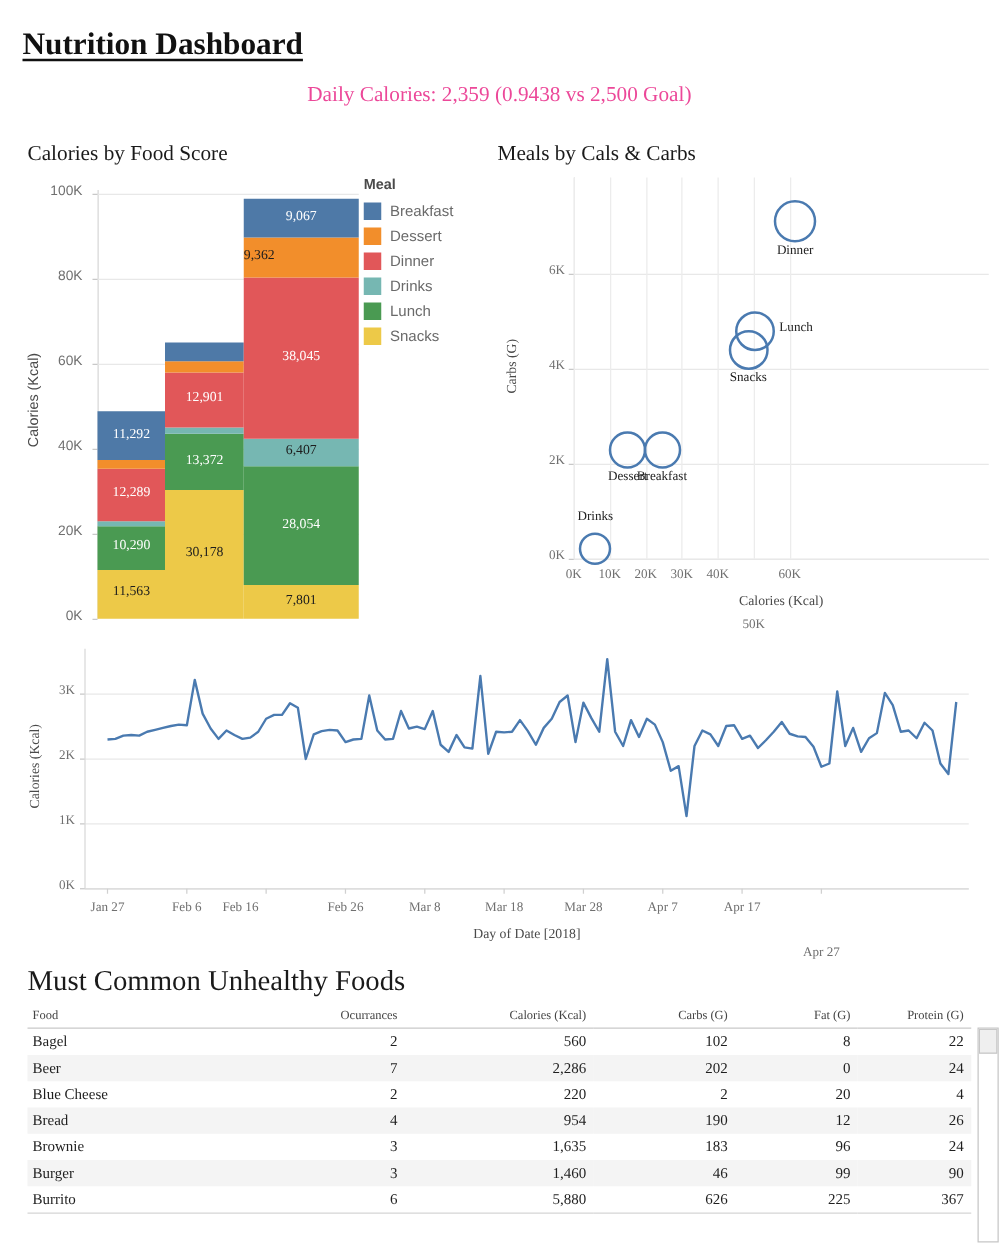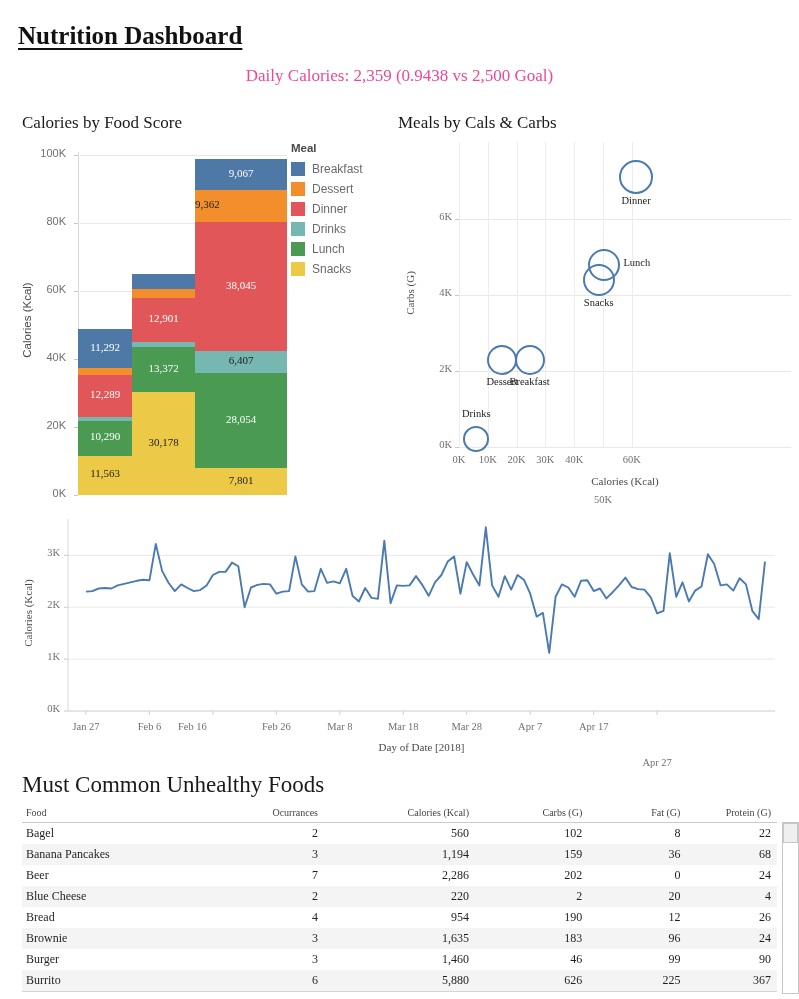--- a/index.html
+++ b/index.html
@@ -346,28 +346,20 @@
     <tbody id="tbody-rows">
         <tr>
           <td class="col-food">Bagel</td>
           <td>2</td>
           <td>560</td>
           <td>102</td>
           <td>8</td>
           <td>22</td>
         </tr>
         <tr>
-          <td class="col-food">Banana Pancakes</td>
-          <td>3</td>
-          <td>1,194</td>
-          <td>159</td>
-          <td>36</td>
-          <td>68</td>
-        </tr>
-        <tr>
           <td class="col-food">Beer</td>
           <td>7</td>
           <td>2,286</td>
           <td>202</td>
           <td>0</td>
           <td>24</td>
         </tr>
         <tr>
           <td class="col-food">Blue Cheese</td>
           <td>2</td>

